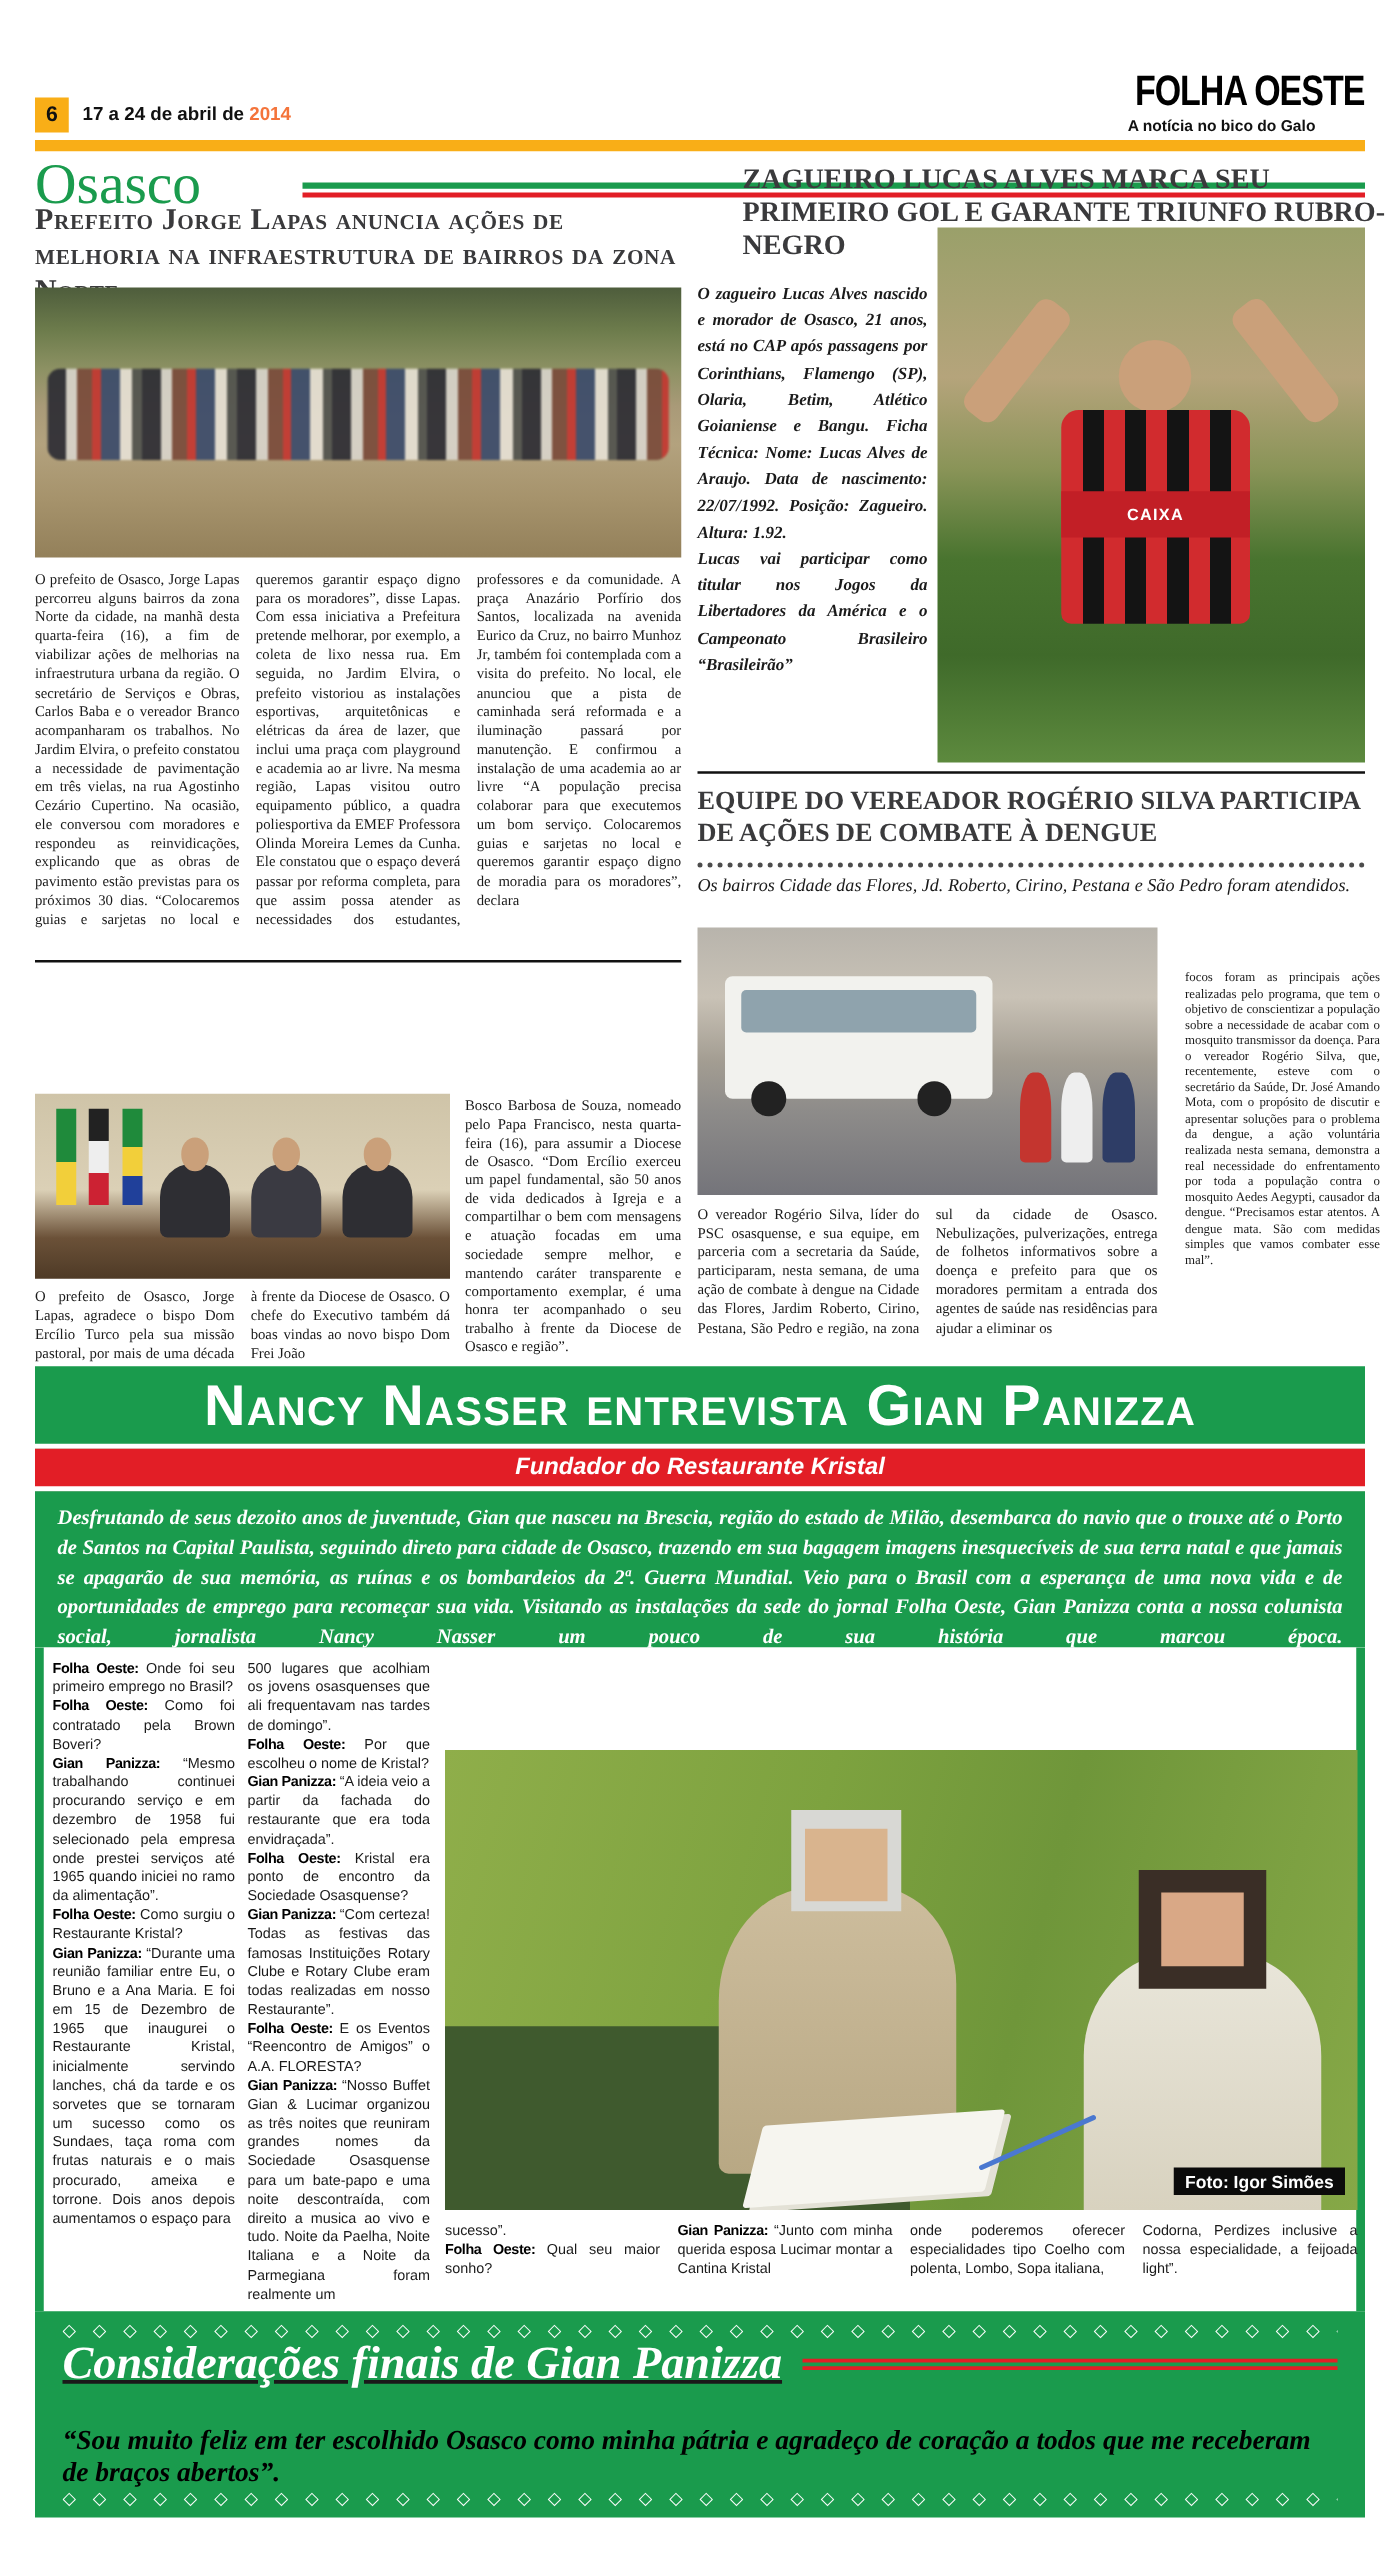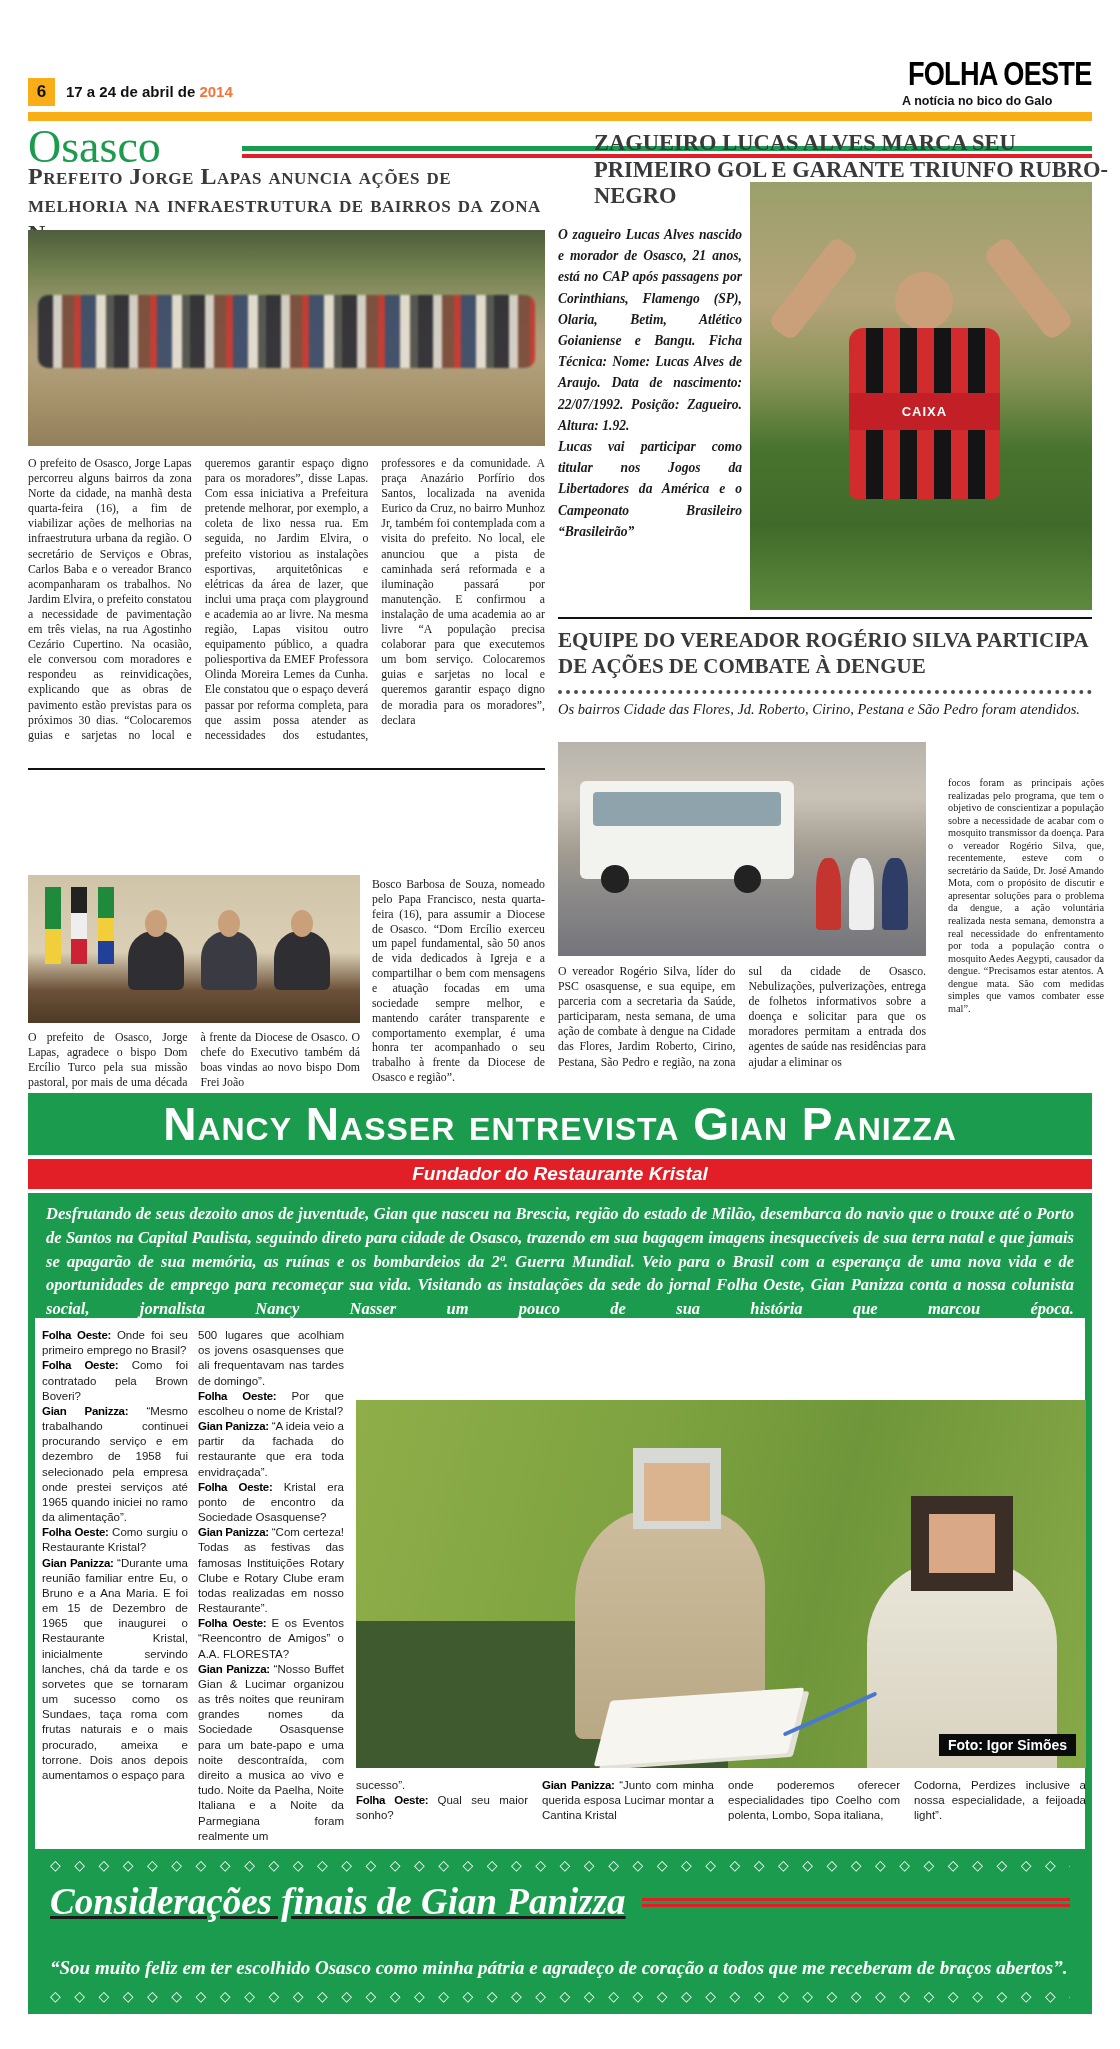--- a/index.html
+++ b/index.html
@@ -127,21 +127,21 @@
   .caption-row .cell{flex:1;font-family:"Liberation Sans",sans-serif;font-size:11.5px;line-height:1.32;}
 
   
   .footer-box{left:28px;top:1849px;width:1064px;height:165px;background:#1A9B4D;box-sizing:border-box;
     padding:8px 22px;display:flex;flex-direction:column;justify-content:space-between;}
   .diamond-row{color:#fff;font-size:14px;letter-spacing:5px;white-space:nowrap;overflow:hidden;height:18px;line-height:18px;}
   .footer-title-row{display:flex;align-items:center;gap:16px;text-decoration:underline;}
   .footer-title{color:#fff;font-style:italic;font-weight:bold;font-size:37px;line-height:1.05;white-space:nowrap;}
   .red-rule{flex:1;display:flex;flex-direction:column;gap:3px;}
   .red-rule div{height:3px;background:#E21E26;}
-  .footer-quote{color:#ffffff;font-weight:bold;font-style:italic;font-size:19px;line-height:1.2;margin-top:28px;}
+  .footer-quote{color:#000000;font-weight:bold;font-style:italic;font-size:22px;line-height:1.2;margin-top:28px;}
 </style>
 </head>
 <body>
 
 <div class="page">
 
   <div class="abs pageno">6</div>
   <div class="abs dateline">
     <span>17 a 24 de abril de </span><span class="year">2014</span>
   </div>
@@ -208,21 +208,21 @@
       <div class="win"></div>
       <div class="wheel w1"></div>
       <div class="wheel w2"></div>
     </div>
     <div class="person p-red" style="left:70%;"></div>
     <div class="person p-white" style="left:79%;"></div>
     <div class="person p-navy" style="left:88%;"></div>
   </div>
   <div class="abs dengue-cols">
     <span>O vereador Rogério Silva, líder do PSC osasquense, e sua equipe, em parceria com a secretaria da Saúde, participaram, nesta semana, de uma ação de combate à dengue na Cidade das Flores, Jardim Roberto, Cirino, Pestana, São Pedro e</span>
-    <span>região, na zona sul da cidade de Osasco. Nebulizações, pulverizações, entrega de folhetos informativos sobre a doença e solicitar para que os moradores permitam a entrada dos agentes de saúde nas residências para ajudar a eliminar os</span>
+    <span>região, na zona sul da cidade de Osasco. Nebulizações, pulverizações, entrega de folhetos informativos sobre a doença e prefeito para que os moradores permitam a entrada dos agentes de saúde nas residências para ajudar a eliminar os</span>
   </div>
   <div class="abs dengue-right">focos foram as principais ações realizadas pelo programa, que tem o objetivo de conscientizar a população sobre a necessidade de acabar com o mosquito transmissor da doença. Para o vereador Rogério Silva, que, recentemente, esteve com o secretário da Saúde, Dr. José Amando Mota, com o propósito de discutir e apresentar soluções para o problema da dengue, a ação voluntária realizada nesta semana, demonstra a real necessidade do enfrentamento por toda a população contra o mosquito Aedes Aegypti, causador da dengue. “Precisamos estar atentos. A dengue mata. São com medidas simples que vamos combater esse mal”.</div>
 
   <div class="abs banner-green">
     <div class="t">Nancy Nasser entrevista Gian Panizza</div>
   </div>
   <div class="abs banner-red">
     <div class="t">Fundador do Restaurante Kristal</div>
   </div>
   <div class="abs intro-box">

